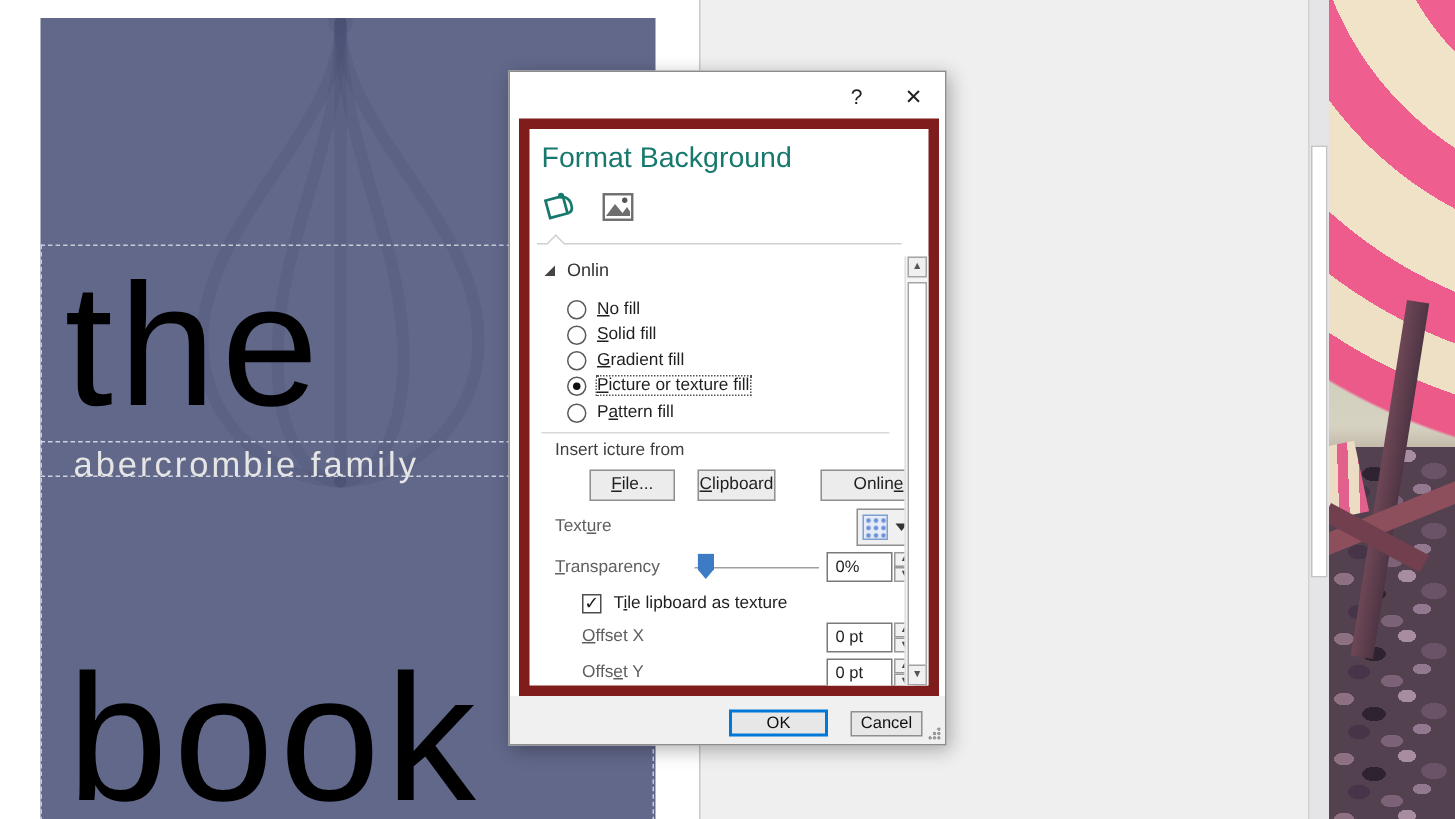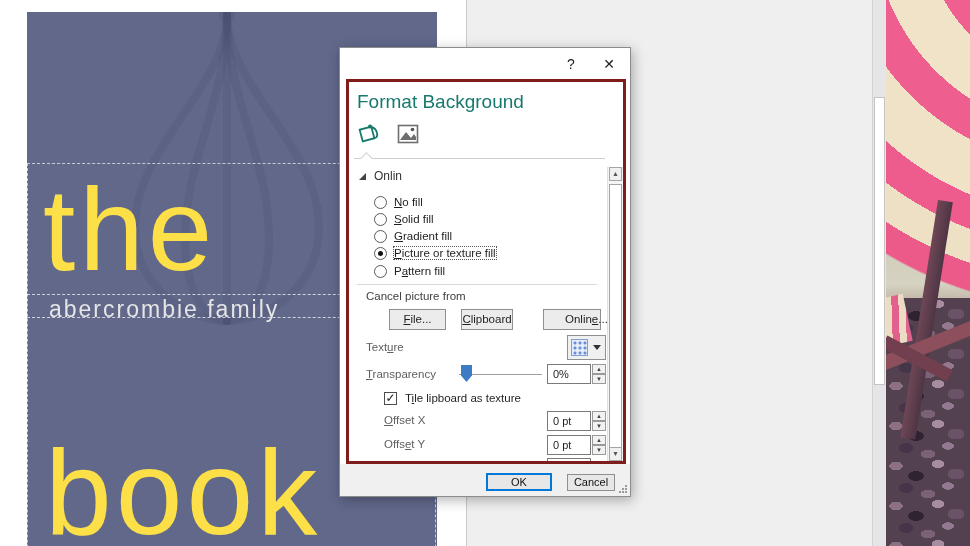--- a/index.html
+++ b/index.html
@@ -5,21 +5,21 @@
   * { box-sizing: border-box; margin: 0; padding: 0; }
   html,body { width: 970px; height: 546px; overflow: hidden; }
   body { font-family: "Liberation Sans", sans-serif; background: #ffffff; position: relative; }
 
   
   .canvas-white { position:absolute; left:0; top:0; width:466px; height:546px; background:#fff; }
   .slide { position:absolute; left:27px; top:12px; width:410px; height:534px; background:#61688a; overflow:hidden; }
   .whisk { position:absolute; left:50px; top:-5px; }
   .ph-body { position:absolute; left:0; top:151px; right:1px; height:500px;
              border:1px dashed rgba(235,238,244,.75); border-bottom:none; }
-  .slide-big { position:absolute; color:#fde047; font-weight:300; letter-spacing:4px; line-height:1; }
+  .slide-big { position:absolute; color:#000000; font-weight:300; letter-spacing:4px; line-height:1; }
   .t-the  { left:16px; top:160px; font-size:116px; }
   .t-cook { left:18px; top:308px; font-size:120px; }
   .t-book { left:18px; top:420px; font-size:120px; }
   .subtitle-box { position:absolute; left:0; top:282px; right:1px; height:24px;
                   border-top:1px dashed rgba(235,238,244,.8); border-bottom:1px dashed rgba(235,238,244,.8); }
   .subtitle-text { position:absolute; left:22px; top:284px; font-size:23px; letter-spacing:2px;
                    color:#e5e5e5; font-weight:300; }
 
   
   .grey-panel { position:absolute; left:466px; top:0; width:406px; height:546px;
@@ -60,21 +60,21 @@
   .dialog { position:absolute; left:339px; top:47px; width:292px; height:450px;
             background:#ffffff; border:1px solid #8c8c8c; box-shadow:2px 3px 12px rgba(0,0,0,.3);
             font-size:11.5px; color:#1f1f1f; }
   .dlg-bottom { position:absolute; left:0; right:0; top:416px; bottom:0; background:#f0f0f0; }
   .titlebar-btn { position:absolute; top:6px; width:22px; height:20px; text-align:center;
                   font-size:14px; color:#222; line-height:20px; cursor:default; }
   .btn-help { right:48px; }
   .btn-close { right:10px; }
 
   .pane { position:absolute; left:6px; top:31px; width:280px; height:385px;
-          background:#fff; border:3px solid #7f1d1d; overflow:hidden; }
+          background:#fff; border:7px solid #7f1d1d; overflow:hidden; }
 
   .pane-title { position:absolute; left:8px; top:9px; font-size:19px; color:#17796d; }
   .tab-icons { position:absolute; left:9px; top:41px; }
   .tab-icon { display:inline-block; width:24px; height:22px; margin-right:11px; vertical-align:top; }
   .divider { position:absolute; left:5px; right:18px; top:76px; border-top:1px solid #cfcfcf; }
   .caret { position:absolute; left:13px; top:72px; width:9px; height:9px; background:#fff;
            border-left:1px solid #cfcfcf; border-top:1px solid #cfcfcf; transform:rotate(45deg); }
 
   .fill-header { position:absolute; left:10px; top:87px; font-size:12px; color:#333; }
   .tri-expand { display:inline-block; width:0; height:0; border-bottom:7px solid #444;
@@ -233,21 +233,21 @@
           <span class="dot"></span>
         </span>
       <span class="rlabel focus"><span></span><span class="mn">P</span><span>icture or texture fill</span></span>
     </div>
     <div class="radio-row" style="top:182px">
       <span class="radio"></span>
       <span class="rlabel"><span>P</span><span class="mn">a</span><span>ttern fill</span></span>
     </div>
 
     <div class="sep2"></div>
-    <div class="insert-label">Cancel picture from</div>
+    <div class="insert-label">Insert icture from</div>
 
     <div class="pbtn pbtn-file"><span></span><span class="mn">F</span><span>ile...</span></div>
     <div class="pbtn pbtn-clip"><span></span><span class="mn">C</span><span>lipboard</span></div>
     <div class="pbtn pbtn-online"><span>Onlin</span><span class="mn">e</span><span>...</span></div>
 
     <div class="lbl-grey" style="left:17px; top:259px"><span>Text</span><span class="mn">u</span><span>re</span></div>
     <div class="texture-dd">
       <span class="texture-thumb"></span>
       <span class="dd-arrow"></span>
     </div>

